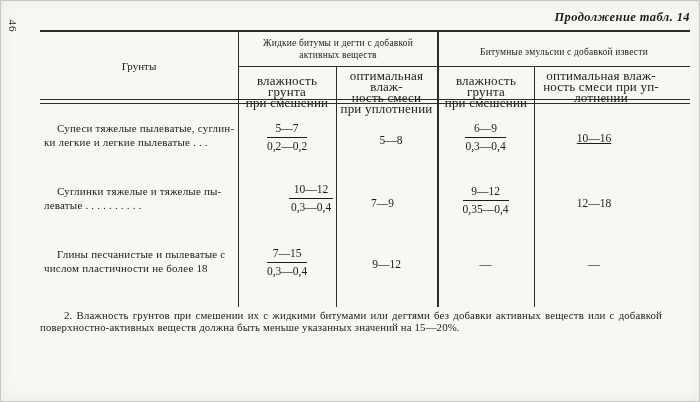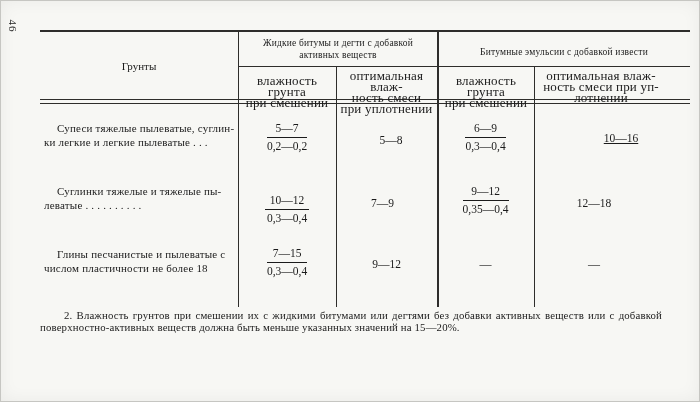--- a/index.html
+++ b/index.html
@@ -46,20 +46,21 @@
   .notes p{margin:0;text-indent:24px;}
   .notes-heading{letter-spacing:3px;}
 </style>
 </head>
 <body>
 
 <div class="page" style="--paper: #f7f7f4; --ink: #1b1b1b;">
 
   <div class="page-num">46</div>
 
+  <div class="title">Продолжение табл. 14</div>
 
   <div class="rule" style="left:40px;top:30px;width:650px;height:2px;"></div>
   <div class="rule" style="left:238px;top:66px;width:452px;height:1px;"></div>
   <div class="rule" style="left:40px;top:99px;width:650px;height:1px;"></div>
   <div class="rule" style="left:40px;top:103px;width:650px;height:1px;"></div>
   <div class="rule" style="left:238px;top:30px;width:1px;height:277px;"></div>
   <div class="rule" style="left:336px;top:66px;width:1px;height:241px;"></div>
   <div class="rule" style="left:437px;top:30px;width:2px;height:277px;"></div>
   <div class="rule" style="left:534px;top:66px;width:1px;height:241px;"></div>
 
@@ -81,27 +82,27 @@
   <div>
     <div class="abs row-label pre" style="left:44px;top:121px;width:192px;">Супеси тяжелые пылеватые, суглин-
 ки легкие и легкие пылеватые  .  .  .</div>
     <div class="abs ctr" style="left:238px;top:122px;width:98px;">
       <span class="frac"><span class="num">5—7</span><span class="den">0,2—0,2</span></span>
     </div>
     <div class="abs ctr val" style="left:336px;top:134px;width:110px;">5—8</div>
     <div class="abs ctr" style="left:437px;top:122px;width:97px;">
       <span class="frac"><span class="num">6—9</span><span class="den">0,3—0,4</span></span>
     </div>
-    <div class="abs ctr val" style="left:561px;top:132px;width:120px;text-decoration:underline;">10—16</div>
+    <div class="abs ctr val" style="left:534px;top:132px;width:120px;text-decoration:underline;">10—16</div>
   </div>
 
   <div>
     <div class="abs row-label pre" style="left:44px;top:184px;width:192px;">Суглинки тяжелые и тяжелые пы-
 леватые    .   .   .   .   .   .   .   .   .   .</div>
-    <div class="abs ctr" style="left:238px;top:194px;width:98px;">
+    <div class="abs ctr" style="left:238px;top:183px;width:98px;padding-left:24px;">
       <span class="frac"><span class="num">10—12</span><span class="den">0,3—0,4</span></span>
     </div>
     <div class="abs ctr val" style="left:336px;top:197px;width:93px;">7—9</div>
     <div class="abs ctr" style="left:437px;top:185px;width:97px;">
       <span class="frac"><span class="num">9—12</span><span class="den">0,35—0,4</span></span>
     </div>
     <div class="abs ctr val" style="left:534px;top:197px;width:120px;">12—18</div>
   </div>
 
   <div>

